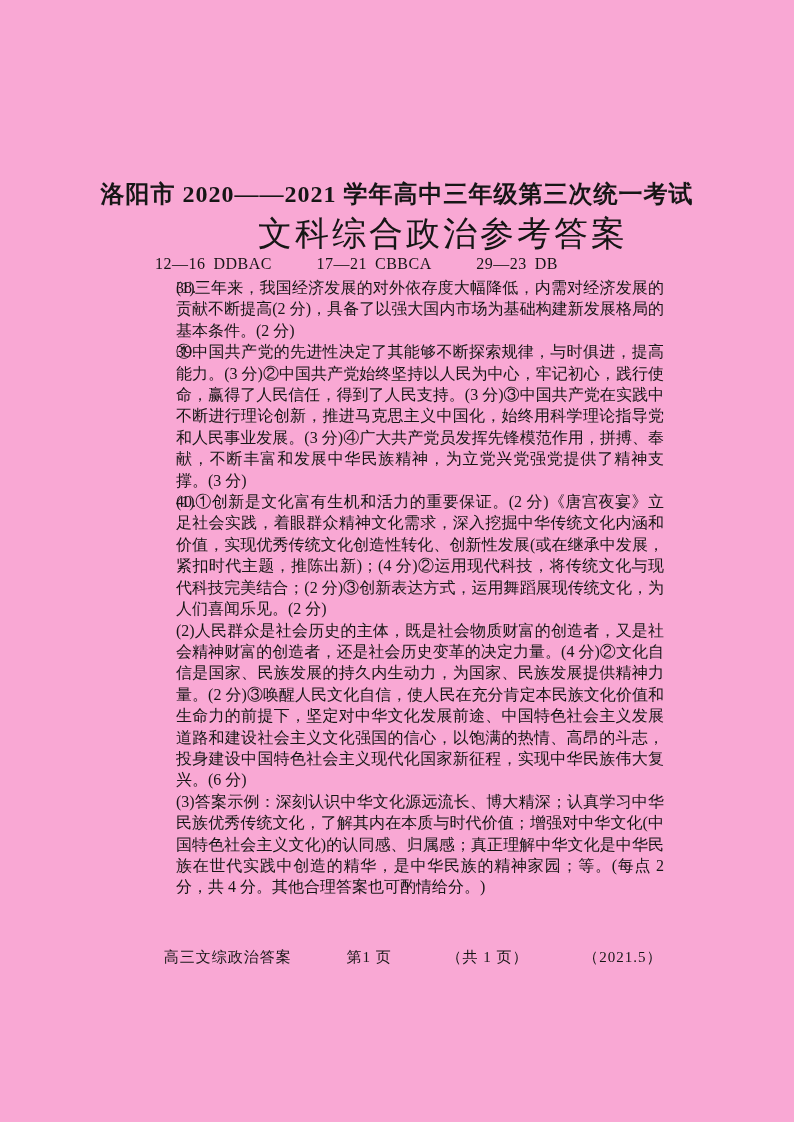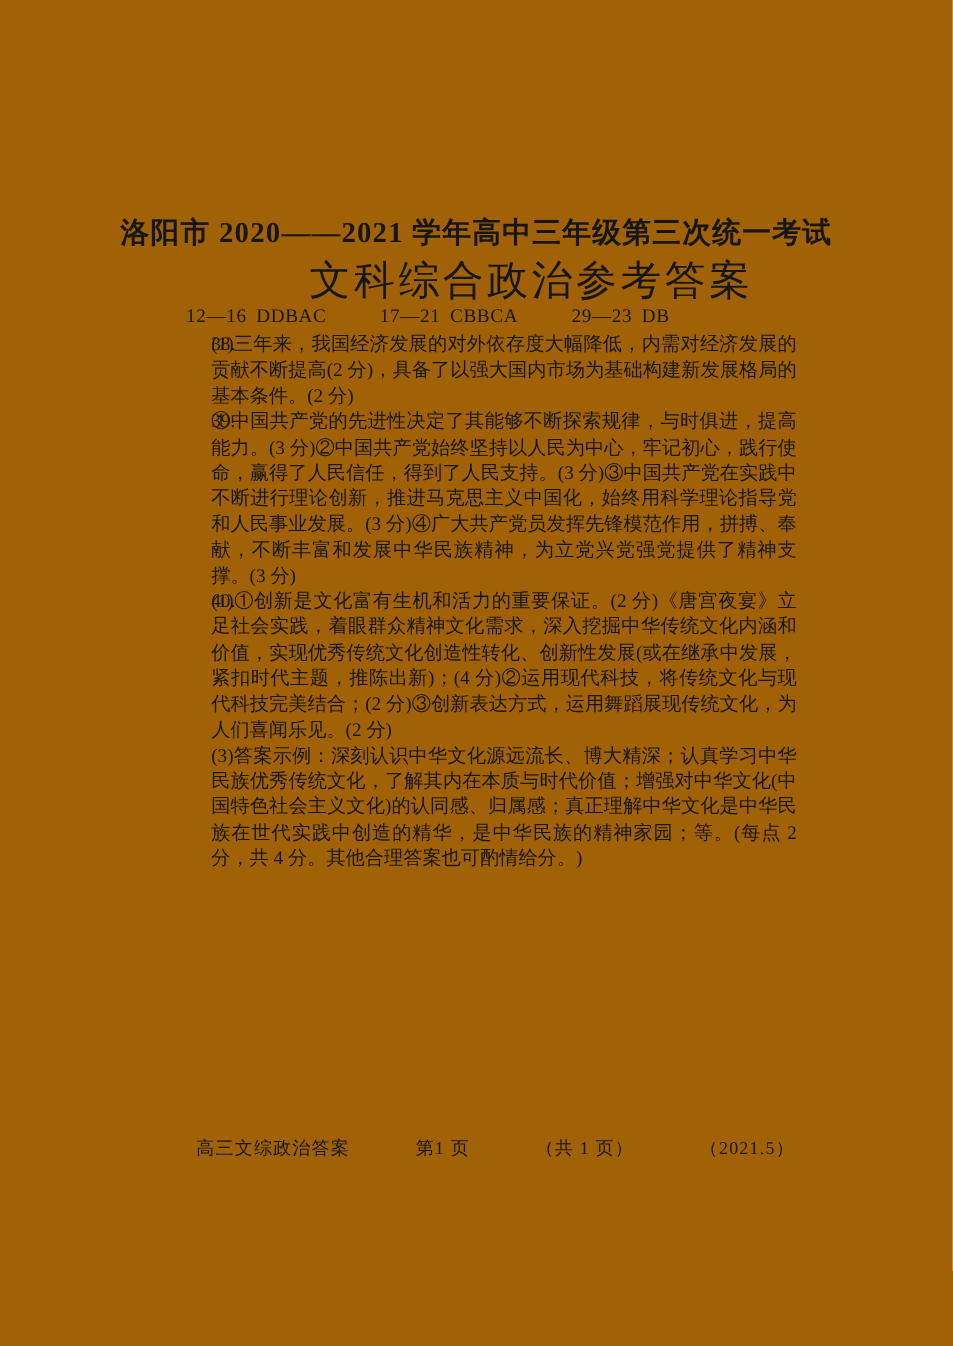--- a/index.html
+++ b/index.html
@@ -5,21 +5,21 @@
   html, body {
     margin: 0;
     padding: 0;
     background: #e8e8e8;
   }
   #page {
     position: relative;
     width: 794px;
     height: 1122px;
     margin: 0 auto;
-    background: #a16207;
+    background: #f9a8d4;
     font-family: "Liberation Serif", "DejaVu Serif", serif;
     color: #161616;
     overflow: hidden;
   }
   .exam-title {
     position: absolute;
     top: 178px;
     left: 0;
     width: 100%;
     text-align: center;
@@ -109,20 +109,21 @@
     </div>
 
     <div class="question">
       <span class="qnum">39.</span>
       <p>①中国共产党的先进性决定了其能够不断探索规律，与时俱进，提高能力。(3 分)②中国共产党始终坚持以人民为中心，牢记初心，践行使命，赢得了人民信任，得到了人民支持。(3 分)③中国共产党在实践中不断进行理论创新，推进马克思主义中国化，始终用科学理论指导党和人民事业发展。(3 分)④广大共产党员发挥先锋模范作用，拼搏、奉献，不断丰富和发展中华民族精神，为立党兴党强党提供了精神支撑。(3 分)</p>
     </div>
 
     <div class="question">
       <span class="qnum">40.</span>
       <p>(1)①创新是文化富有生机和活力的重要保证。(2 分)《唐宫夜宴》立足社会实践，着眼群众精神文化需求，深入挖掘中华传统文化内涵和价值，实现优秀传统文化创造性转化、创新性发展(或在继承中发展，紧扣时代主题，推陈出新)；(4 分)②运用现代科技，将传统文化与现代科技完美结合；(2 分)③创新表达方式，运用舞蹈展现传统文化，为人们喜闻乐见。(2 分)</p>
+      <p>(2)人民群众是社会历史的主体，既是社会物质财富的创造者，又是社会精神财富的创造者，还是社会历史变革的决定力量。(4 分)②文化自信是国家、民族发展的持久内生动力，为国家、民族发展提供精神力量。(2 分)③唤醒人民文化自信，使人民在充分肯定本民族文化价值和生命力的前提下，坚定对中华文化发展前途、中国特色社会主义发展道路和建设社会主义文化强国的信心，以饱满的热情、高昂的斗志，投身建设中国特色社会主义现代化国家新征程，实现中华民族伟大复兴。(6 分)</p>
       <p>(3)答案示例：深刻认识中华文化源远流长、博大精深；认真学习中华民族优秀传统文化，了解其内在本质与时代价值；增强对中华文化(中国特色社会主义文化)的认同感、归属感；真正理解中华文化是中华民族在世代实践中创造的精华，是中华民族的精神家园；等。(每点 2 分，共 4 分。其他合理答案也可酌情给分。)</p>
     </div>
 
   </div>
 
   <div class="page-footer">
     <span>高三文综政治答案</span>
     <span>第1 页</span>
     <span>（共 1 页）</span>
     <span>（2021.5）</span>

